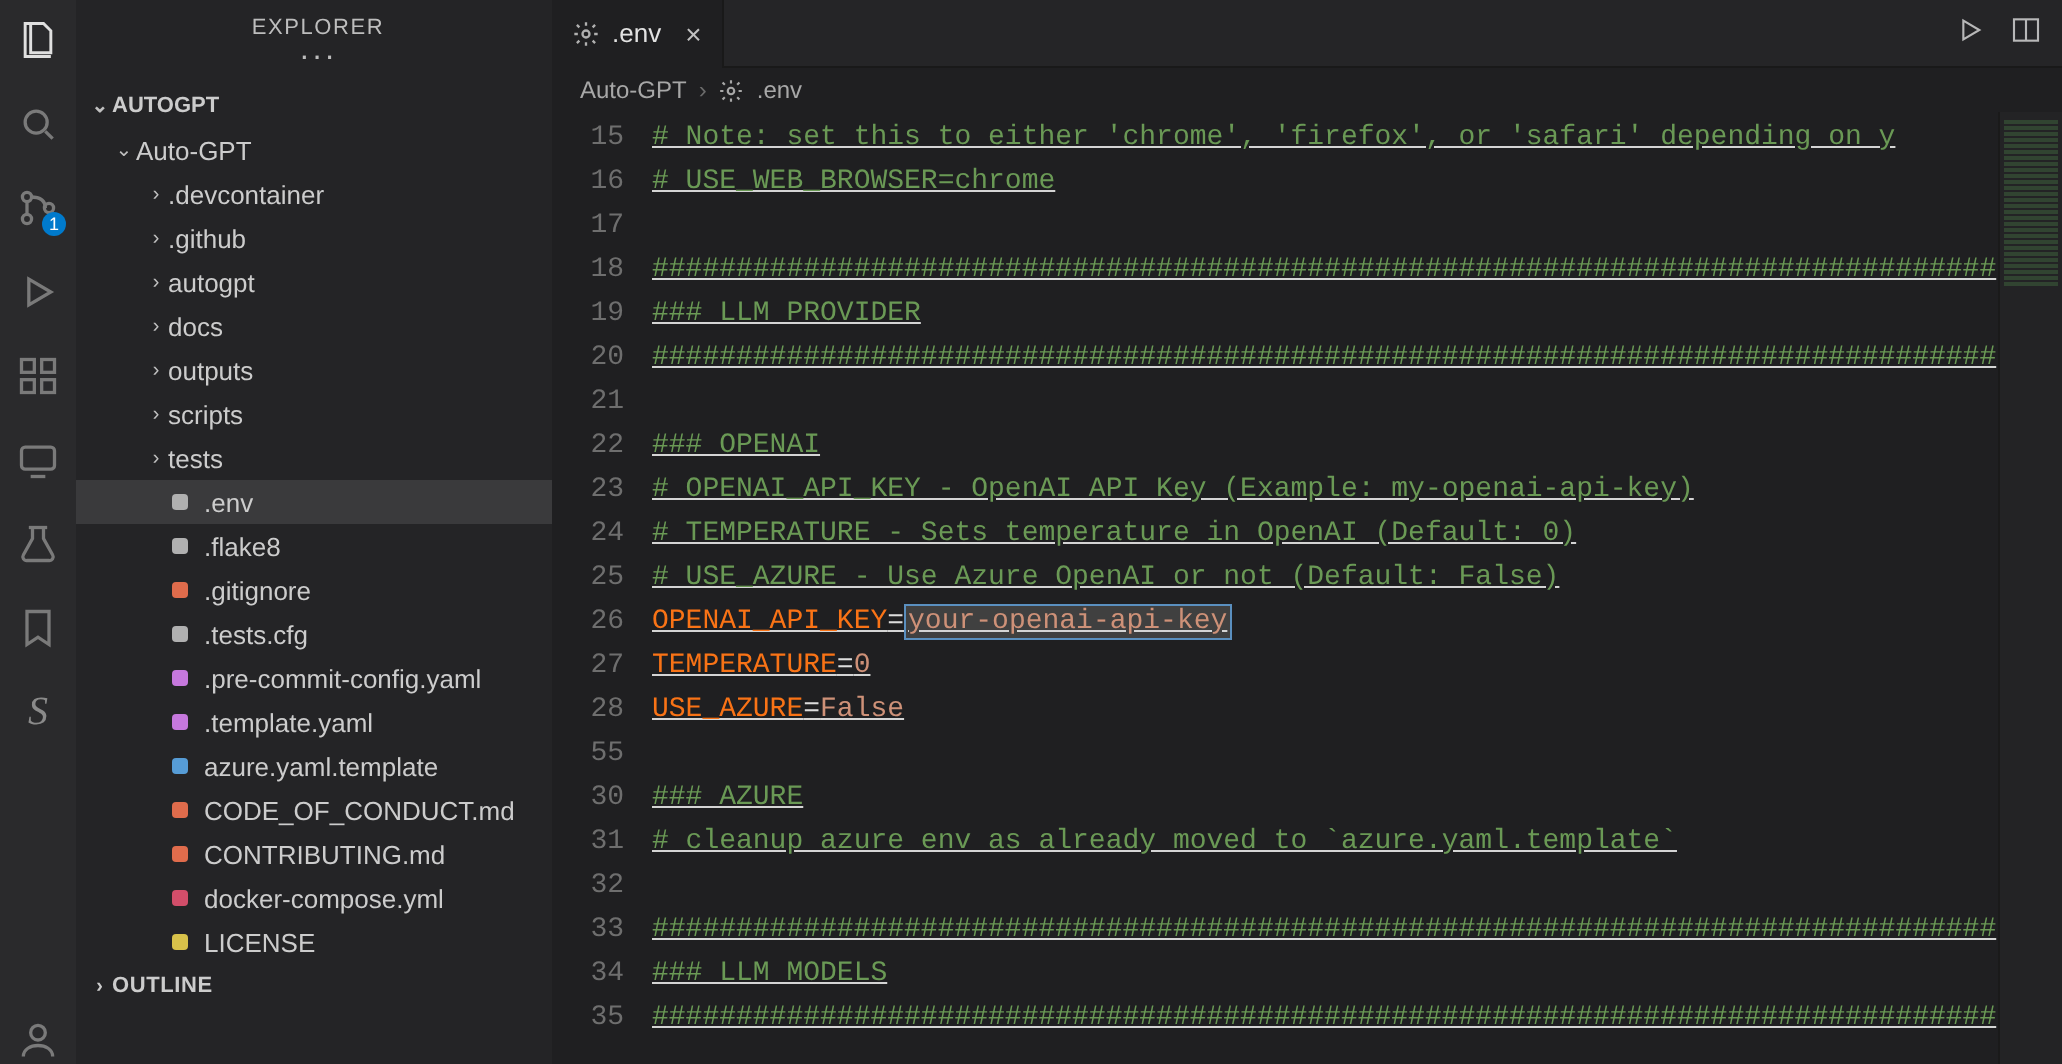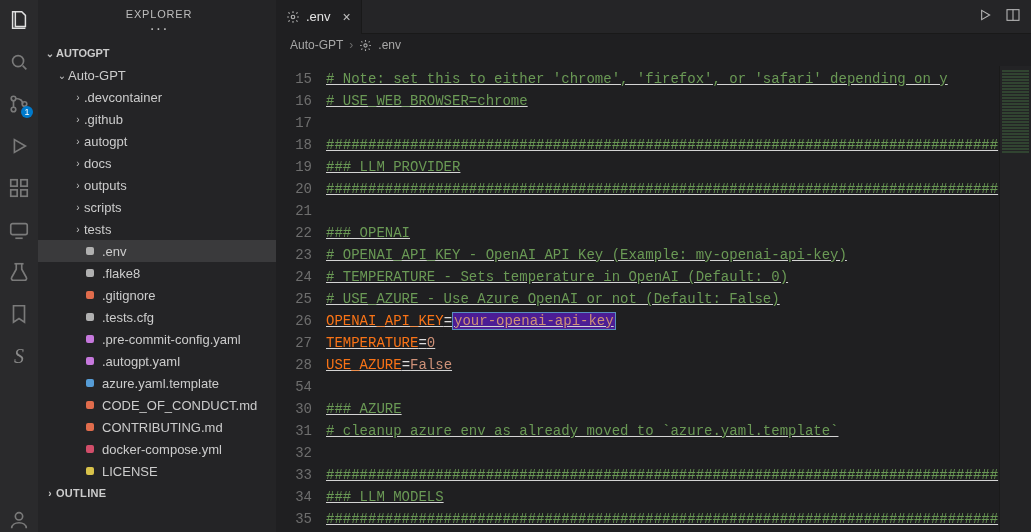--- a/index.html
+++ b/index.html
@@ -35,29 +35,29 @@
   .editor { flex: 1; display: flex; flex-direction: column; background: #1f1f21; min-width: 0; }
   .tabbar { display: flex; align-items: center; background: #252527; height: 34px; border-bottom: 1px solid #191919; }
   .tab { display: flex; align-items: center; gap: 6px; padding: 0 10px; height: 34px; background: #1f1f21; color: #e2e2e2; font-size: 13px; border-right: 1px solid #191919; }
   .tab .close { color: #c0c0c0; font-size: 14px; cursor: pointer; padding-left: 6px; }
   .tabbar .spacer { flex: 1; }
   .tabbar .tools { display: flex; gap: 12px; padding-right: 10px; color: #b8b8b8; }
   .tabbar .tools svg { width: 16px; height: 16px; }
   .breadcrumb { display: flex; align-items: center; gap: 6px; padding: 4px 14px; font-size: 12px; color: #a7a7a7; background: #1f1f21; }
   .breadcrumb .sep { color: #6b6b6b; }
 
-  .code-area { flex: 1; display: flex; position: relative; overflow: hidden; margin-top: 10px; }
+  .code-area { flex: 1; display: flex; position: relative; overflow: hidden; }
   .gutter { width: 50px; text-align: right; padding-right: 14px; color: #6e6e6e; font-family: Consolas, "Courier New", monospace; font-size: 14px; line-height: 22px; padding-top: 2px; user-select: none; }
   .code { flex: 1; font-family: Consolas, "Courier New", monospace; font-size: 14px; line-height: 22px; padding-top: 2px; color: #d4d4d4; white-space: pre; overflow: hidden; text-decoration: underline; }
   .line { height: 22px; }
   .c-comment { color: #6a9955; }
   .c-var { color: #f97316; }
   .c-eq { color: #dcdcdc; }
   .c-val { color: #ce9178; }
-  .sel { background: #4c1d95; border: 1px solid #5a8fbf; padding: 0 1px; }
+  .sel { background: #404040; border: 1px solid #5a8fbf; padding: 0 1px; }
   .minimap { width: 32px; background: #232325; border-left: 1px solid #1a1a1a; display:flex; flex-direction:column; gap:1px; padding:4px 2px;}
   .minimap div { height:2px; background:#3a5a3a; opacity:0.6; }
 </style>
 </head>
 <body>
 
 <div class="activity-bar">
   <div class="act-icon active">
     <svg viewBox="0 0 24 24" fill="none" stroke="currentColor" stroke-width="1.6">
         <path d="M8 3h7l4 4v12H8z"></path>
@@ -191,21 +191,21 @@
         <div class="tree-row depth-2 file">
           <span class="ficon">
             <span style="width:8px;height:8px;border-radius:2px;background:#c678dd;display:inline-block"></span>
           </span>
           <span class="label">.pre-commit-config.yaml</span>
         </div>
         <div class="tree-row depth-2 file">
           <span class="ficon">
             <span style="width:8px;height:8px;border-radius:2px;background:#c678dd;display:inline-block"></span>
           </span>
-          <span class="label">.autogpt.yaml</span>
+          <span class="label">.template.yaml</span>
         </div>
         <div class="tree-row depth-2 file">
           <span class="ficon">
             <span style="width:8px;height:8px;border-radius:2px;background:#569cd6;display:inline-block"></span>
           </span>
           <span class="label">azure.yaml.template</span>
         </div>
         <div class="tree-row depth-2 file">
           <span class="ficon">
             <span style="width:8px;height:8px;border-radius:2px;background:#e06c4c;display:inline-block"></span>
@@ -277,21 +277,21 @@
         <div class="line">19</div>
         <div class="line">20</div>
         <div class="line">21</div>
         <div class="line">22</div>
         <div class="line">23</div>
         <div class="line">24</div>
         <div class="line">25</div>
         <div class="line">26</div>
         <div class="line">27</div>
         <div class="line">28</div>
-        <div class="line">54</div>
+        <div class="line">55</div>
         <div class="line">30</div>
         <div class="line">31</div>
         <div class="line">32</div>
         <div class="line">33</div>
         <div class="line">34</div>
         <div class="line">35</div>
       </div>
     <div class="code" id="code"><div class="line"><span class="c-comment"># Note: set this to either 'chrome', 'firefox', or 'safari' depending on y</span></div><div class="line"><span class="c-comment"># USE_WEB_BROWSER=chrome</span></div><div class="line"></div><div class="line"><span class="c-comment">################################################################################</span></div><div class="line"><span class="c-comment">### LLM PROVIDER</span></div><div class="line"><span class="c-comment">################################################################################</span></div><div class="line"></div><div class="line"><span class="c-comment">### OPENAI</span></div><div class="line"><span class="c-comment"># OPENAI_API_KEY - OpenAI API Key (Example: my-openai-api-key)</span></div><div class="line"><span class="c-comment"># TEMPERATURE - Sets temperature in OpenAI (Default: 0)</span></div><div class="line"><span class="c-comment"># USE_AZURE - Use Azure OpenAI or not (Default: False)</span></div><div class="line"><span class="c-var">OPENAI_API_KEY</span><span class="c-eq">=</span><span class="sel c-val">your-openai-api-key</span></div><div class="line"><span class="c-var">TEMPERATURE</span><span class="c-eq">=</span><span class="c-val">0</span></div><div class="line"><span class="c-var">USE_AZURE</span><span class="c-eq">=</span><span class="c-val">False</span></div><div class="line"></div><div class="line"><span class="c-comment">### AZURE</span></div><div class="line"><span class="c-comment"># cleanup azure env as already moved to `azure.yaml.template`</span></div><div class="line"></div><div class="line"><span class="c-comment">################################################################################</span></div><div class="line"><span class="c-comment">### LLM MODELS</span></div><div class="line"><span class="c-comment">################################################################################</span></div></div>
     <div class="minimap">
       <div></div>

